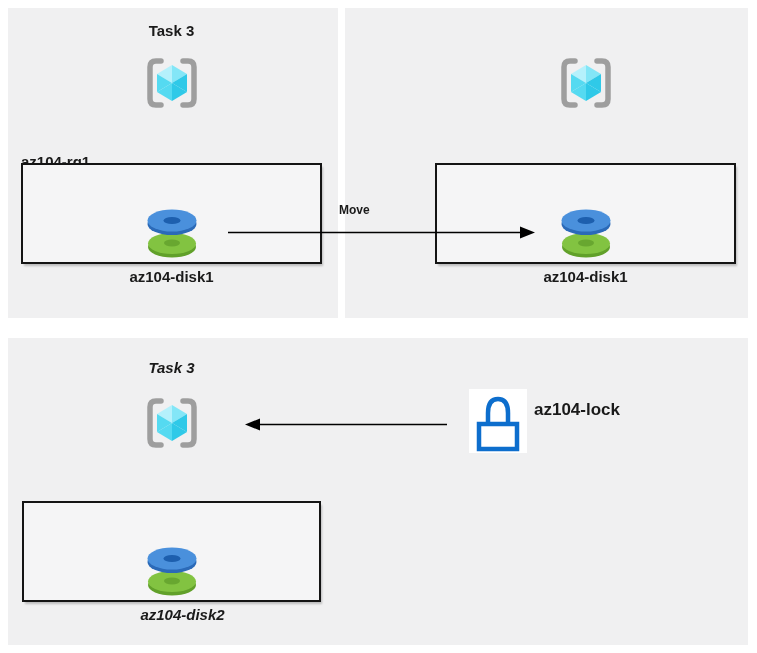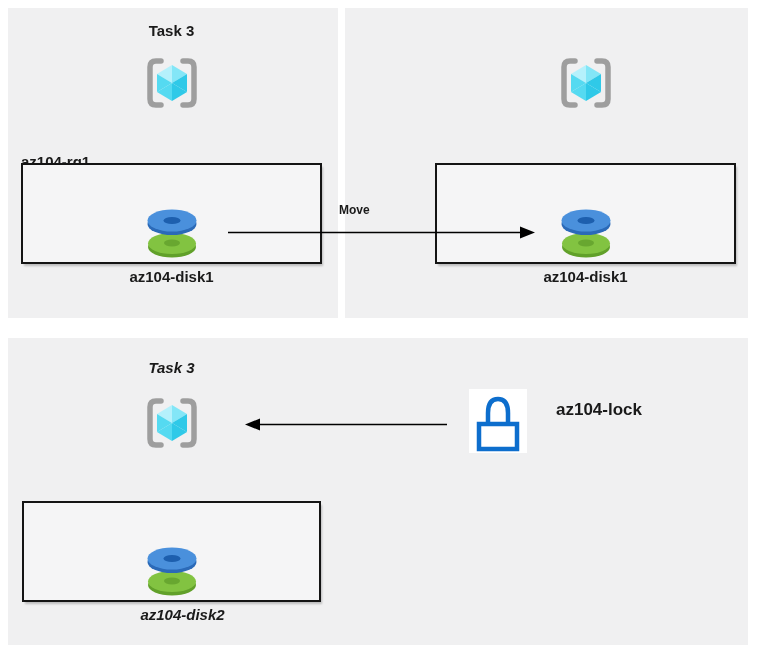--- a/index.html
+++ b/index.html
@@ -26,21 +26,21 @@
     position:absolute;left:0;top:155px;width:100%;height:101px;
     background:var(--box_bg);border:2px solid var(--box_border);
     box-sizing:border-box;box-shadow:2px 3px 2px -1px rgba(0,0,0,0.22);
   }
   #col3 .resource-box{top:163px;padding-left:11px;}
   .disk-icon{position:absolute;left:50%;margin-left:-29px;top:40px;}
   .disk-label{position:absolute;width:100%;text-align:center;font-size:15px;top:103px;}
   .arrow-svg{position:absolute;}
   .move-label{position:absolute;left:339px;top:203px;width:80px;text-align:left;font-size:12px;}
   .lock-box{position:absolute;left:469px;top:389px;width:58px;height:64px;background:#ffffff;}
-  .lock-text{position:absolute;left:534px;top:398px;width:130px;text-align:center;
+  .lock-text{position:absolute;left:534px;top:398px;width:130px;
     font-size:17px;line-height:23px;}
 </style>
 </head>
 <body>
 
 <div class="canvas">
 
   <section class="panel" id="panel1">
     <div class="col" id="col1">
       <div class="task-title">Task 3</div>

